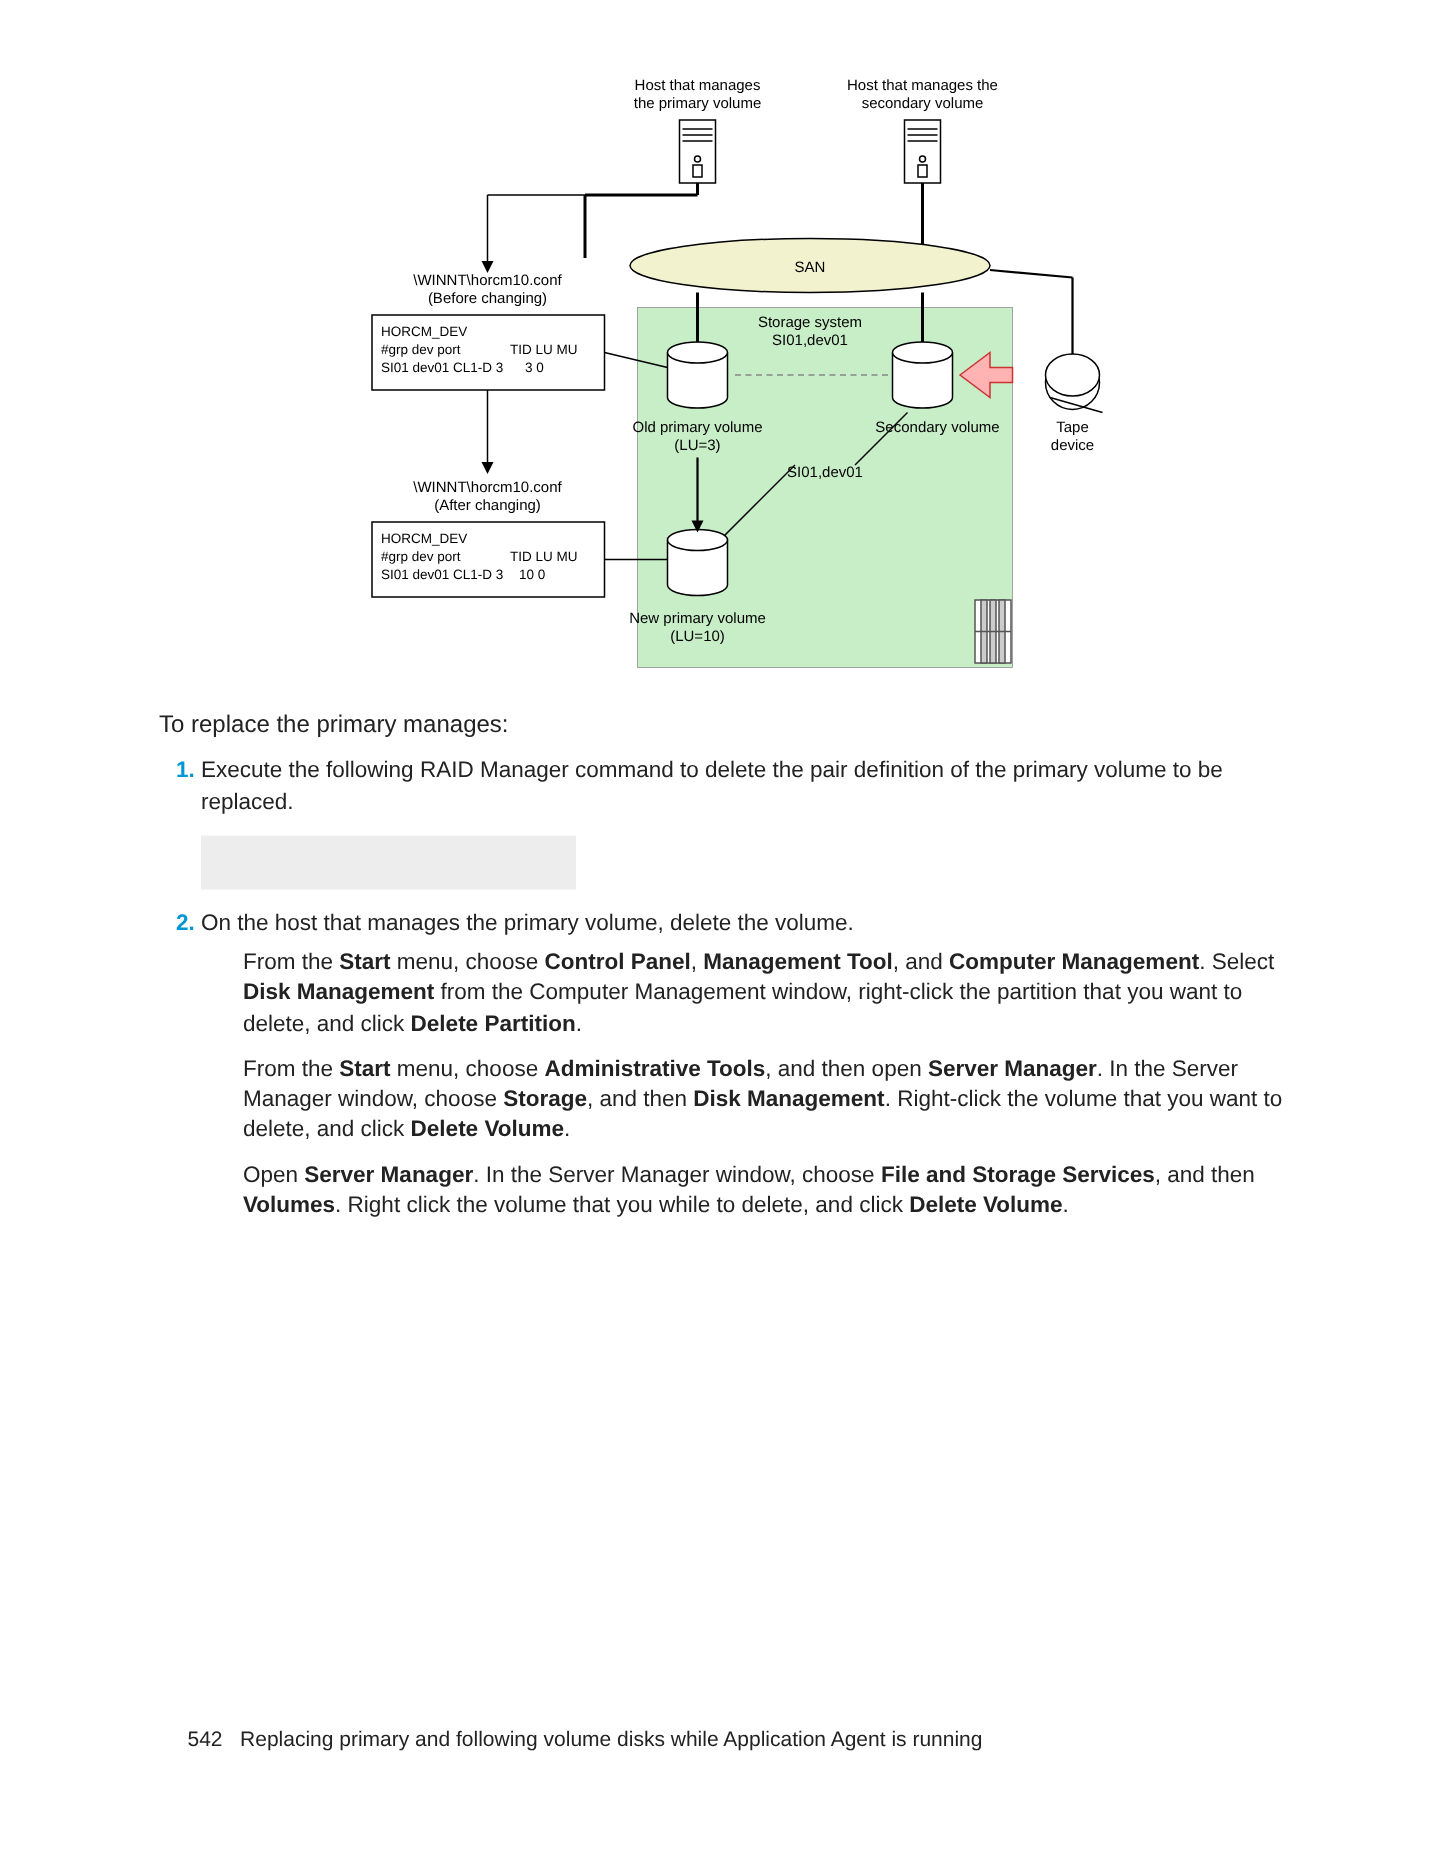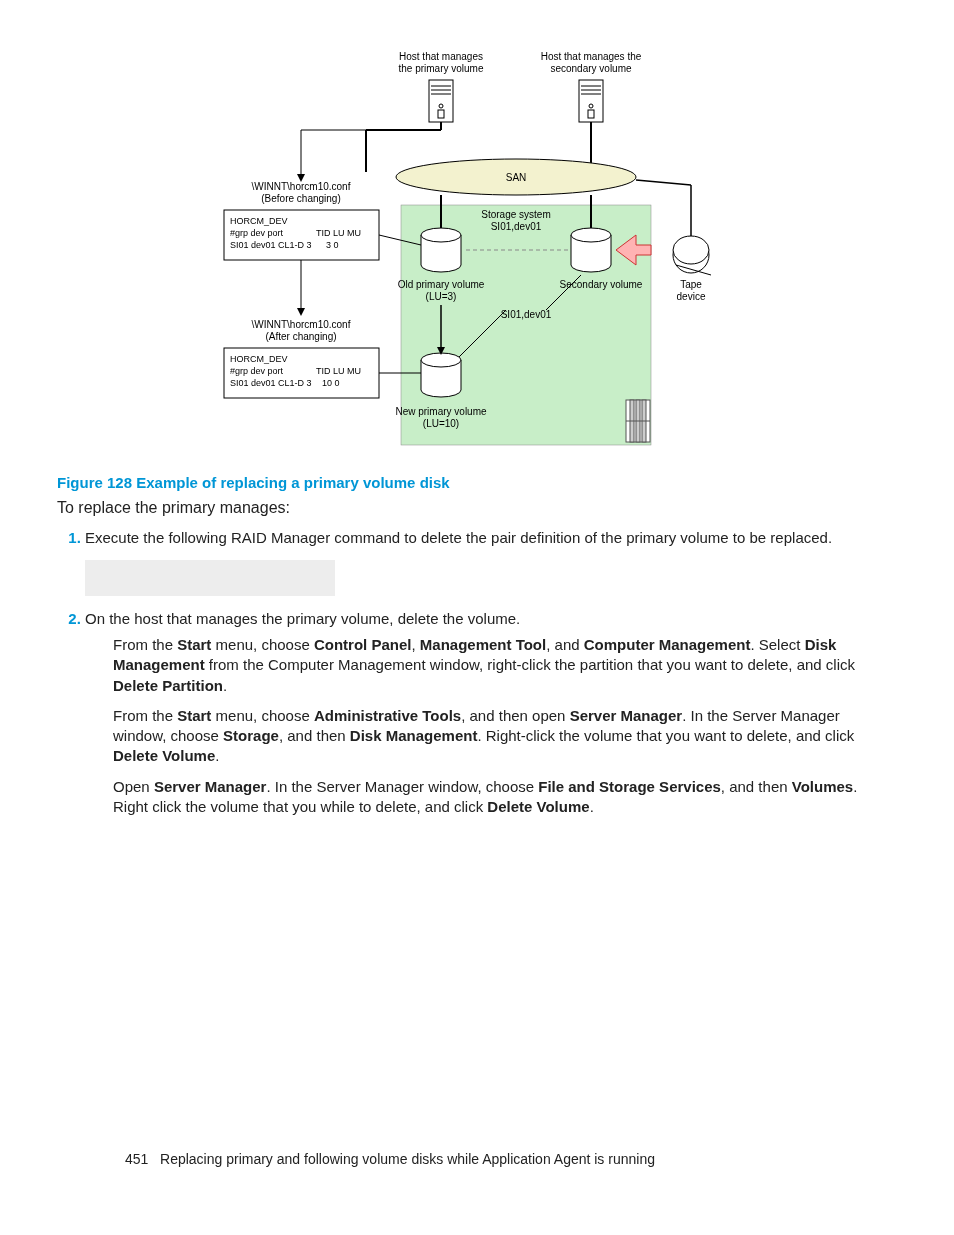--- a/index.html
+++ b/index.html
@@ -4,21 +4,21 @@
 <style>
   body {
     margin: 0;
     padding: 0;
     background: #fff;
     font-family: Arial, Helvetica, sans-serif;
     color: #222;
     width: 954px;
   }
   .page {
-    padding: 50px 80px 40px 57px;
+    padding: 50px 80px 40px 106px;
     box-sizing: border-box;
     width: 954px;
     min-height: 1235px;
     position: relative;
   }
   .diagram-wrap {
     width: 520px;
     margin: 0 auto 20px auto;
   }
   svg text {
@@ -217,21 +217,20 @@
       <rect x="18" y="298" width="155" height="50" class="box"></rect>
       <text x="24" y="312" class="lbl-s">HORCM_DEV</text>
       <text x="24" y="324" class="lbl-s">#grp  dev  port</text>
       <text x="110" y="324" class="lbl-s">TID  LU   MU</text>
       <text x="24" y="336" class="lbl-s">SI01 dev01 CL1-D  3</text>
       <text x="116" y="336" class="lbl-s">10     0</text>
       <line x1="173" y1="323" x2="215" y2="323" stroke="#000"></line>
     </svg>
   </div>
 
-  <div class="caption">Figure 128 Example of replacing a primary volume disk</div>
 
   <div class="intro">To replace the primary manages:</div>
 
   <ol class="steps">
     <li>
       <span>Execute the following RAID Manager command to delete the pair definition of the primary volume to be replaced.</span>
       <div class="code-block"></div>
     </li>
     <li>
       <span>On the host that manages the primary volume, delete the volume.</span>
@@ -244,15 +243,15 @@
         <span>From the </span><span class="b">Start</span><span> menu, choose </span><span class="b">Administrative Tools</span><span>, and then open </span><span class="b">Server Manager</span><span>. In the Server Manager window, choose </span><span class="b">Storage</span><span>, and then </span><span class="b">Disk Management</span><span>. Right-click the volume that you want to delete, and click </span><span class="b">Delete Volume</span><span>.</span>
       </div>
 
       <div class="sub-indent">
         <span>Open </span><span class="b">Server Manager</span><span>. In the Server Manager window, choose </span><span class="b">File and Storage Services</span><span>, and then </span><span class="b">Volumes</span><span>. Right click the volume that you while to delete, and click </span><span class="b">Delete Volume</span><span>.</span>
       </div>
     </li>
   </ol>
 
   <div class="footer">
-    <span>451</span>&nbsp;&nbsp;&nbsp;<span>Replacing primary and following volume disks while Application Agent is running</span>
+    <span>542</span>&nbsp;&nbsp;&nbsp;<span>Replacing primary and following volume disks while Application Agent is running</span>
   </div>
 </div>
 
 </body></html>

